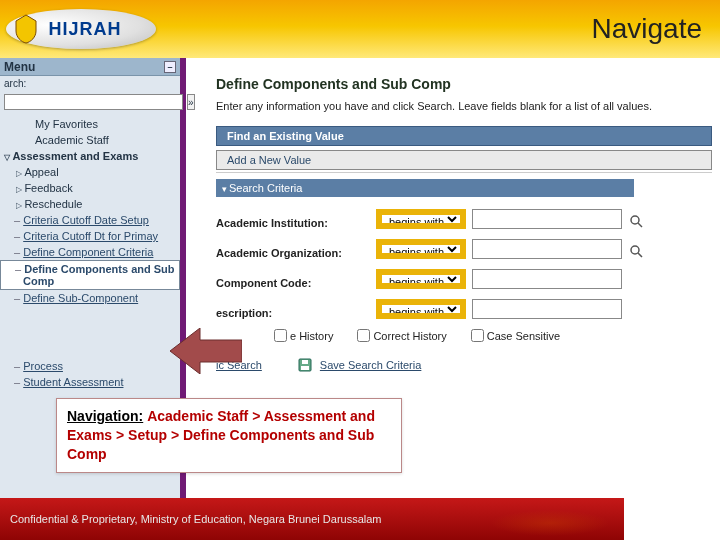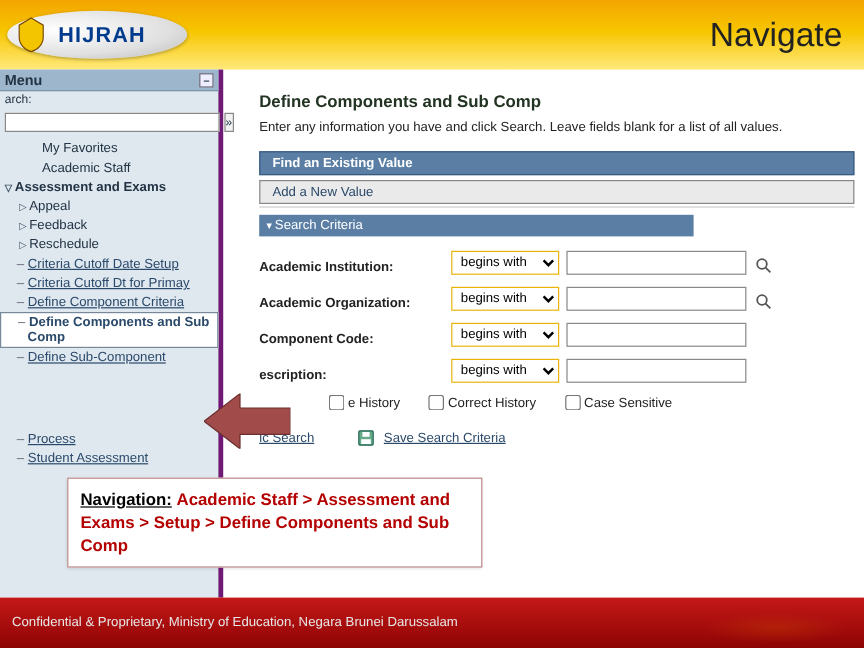--- a/index.html
+++ b/index.html
@@ -6,21 +6,21 @@
   body { width: 720px; height: 540px; font-family: Arial, sans-serif; font-size: 11px; overflow: hidden; position: relative; background: #fff; }
 
   .header-band { height: 58px; background: linear-gradient(to bottom, #f4a500 0%, #f7c600 45%, #ffe97a 100%); display: flex; align-items: center; justify-content: space-between; padding: 0 18px 0 6px; }
   .logo-wrap { display: flex; align-items: center; }
   .logo-ellipse { width: 150px; height: 40px; background: radial-gradient(ellipse at 30% 40%, #fff 0%, #e0e0e0 60%, #bbb 100%); border-radius: 50%; position: relative; box-shadow: 0 1px 3px rgba(0,0,0,.3); display:flex; align-items:center; justify-content:center; }
   .logo-ellipse svg { position:absolute; left:6px; top:4px; }
   .logo-text { font-weight: bold; font-size: 18px; color: #003b8e; letter-spacing: 1px; margin-left:8px; }
   .nav-title { font-size: 28px; color: #222; font-weight: 400; }
 
   .app-row { display: flex; height: 440px; }
-  .sidebar { width: 186px; background: #dfe7ef; border-right: 4px solid #701a75; font-size: 11px; color: #234; }
+  .sidebar { width: 186px; background: #dfe7ef; border-right: 6px solid #701a75; font-size: 11px; color: #234; }
   .menu-hdr { background: #9db6cc; border-bottom: 1px solid #7a94aa; height: 18px; display: flex; align-items: center; justify-content: space-between; padding: 0 4px; font-weight: bold; color: #234; font-size: 12px; }
   .minimize { width: 12px; height: 12px; background: #eef; border: 1px solid #667; font-size: 9px; line-height: 10px; text-align: center; cursor: pointer; }
   .search-row { display: flex; align-items: center; gap: 4px; padding: 3px 4px 6px; }
   .search-box { flex: 1; height: 16px; border: 1px solid #888; background: #fff; }
   .go-btn { width: 20px; height: 16px; border: 1px solid #888; background: #f2f2f2; font-size: 10px; display:flex; align-items:center; justify-content:center; cursor:pointer; }
 
   .nav-item { padding: 2px 4px; cursor: pointer; }
   .nav-item.l1 { font-weight: normal; padding-left: 35px; }
   .nav-item.l1b::before { content: "▽ "; font-size:8px; color:#456; }
   .nav-item.l2 { padding-left: 16px; }
@@ -36,42 +36,42 @@
   .main { flex: 1; padding: 18px 8px 8px 30px; position: relative; color: #222; overflow:hidden; }
   .page-h1 { font-size: 14px; font-weight: bold; color: #232; margin-bottom: 8px; }
   .page-intro { font-size: 11px; margin-bottom: 14px; }
 
   .tabs { display: flex; gap: 4px; margin-bottom: 2px; flex-direction: column; }
   .tab { padding: 3px 10px; border: 1px solid #888; background: #eaeaea; font-size: 11px; cursor: pointer; }
   .tab.active { background: #5b7ea5; color: #fff; border: 1px solid #3a5a80; font-weight: bold; }
   .tab a { color:#2b4a6b; }
   .hr { border: none; border-top: 1px solid #ccc; margin-bottom: 6px; }
 
-  .criteria-bar { background: #5b7ea5; color: #fff; font-size: 11px; padding: 3px 6px; width: 362px; margin-bottom: 12px; }
+  .criteria-bar { background: #5b7ea5; color: #fff; font-size: 11px; padding: 3px 6px; width: 418px; margin-bottom: 12px; }
   .criteria-bar::before { content: "▾ "; font-size:9px; }
 
   .frow { display: flex; align-items: flex-end; margin-bottom: 10px; font-size: 11px; }
   .flabel { width: 160px; font-weight: bold; }
-  .fop { width: 90px; height: 20px; border:1px solid #eab308; background:#fff; font-size:11px; padding-left:3px; margin-right:6px; }
+  .fop { width: 90px; height: 20px; border:6px solid #eab308; background:#fff; font-size:11px; padding-left:3px; margin-right:6px; }
   .fval { width: 150px; height: 20px; border: 1px solid #888; font-size:11px; padding-left:3px; }
   .lookup { width:16px; height:16px; margin-left:6px; display:inline-flex; align-items:center; justify-content:center; cursor:pointer; }
 
   .chk-row { display:flex; gap:24px; margin:8px 0 16px 58px; font-size:11px; }
   .chk-row label { display:flex; align-items:center; gap:3px; cursor:pointer; }
 
   .links-row { font-size:11px; color:#2b4a6b; display:flex; align-items:center; gap:8px; }
   .links-row a { color:#2b4a6b; text-decoration:underline; cursor:pointer; }
   .disk { width:14px; height:14px; display:inline-block; }
 
   .callout-arrow { position:absolute; left:170px; top:328px; width:72px; height:46px; pointer-events:none; }
   .callout-box { position:absolute; left:56px; top:398px; width:346px; background:#fff; border:1px solid #b88; padding:8px 10px; font-size:14px; line-height:1.35; z-index:10; box-shadow:0 1px 3px rgba(0,0,0,.15); }
   .callout-box .lead { font-weight:bold; text-decoration:underline; }
   .callout-box .path { font-weight:bold; color:#b40000; }
 
-  .footer-band { position:absolute; left:0; bottom:0; width:720px; height:42px; background:linear-gradient(to bottom,#c51818 0%, #8e0404 100%); color:#e7e7e7; font-size:11px; display:flex; align-items:center; padding-left:10px; }
+  .footer-band { position:absolute; left:0; bottom:0; width:624px; height:42px; background:linear-gradient(to bottom,#c51818 0%, #8e0404 100%); color:#e7e7e7; font-size:11px; display:flex; align-items:center; padding-left:10px; }
   .footer-band::before { content:""; position:absolute; right:14px; bottom:4px; width:120px; height:26px; background:radial-gradient(ellipse at center,#c40 0%, transparent 70%); opacity:.35; }
 </style>
 </head>
 <body>
 
 <div class="header-band">
   <div class="logo-wrap">
     <div class="logo-ellipse">
       <svg width="28" height="32" viewBox="0 0 28 32">
           <path d="M14 2 L24 8 V18 C24 24 19 29 14 30 C9 29 4 24 4 18 V8 Z" fill="#f3c500" stroke="#7a4b00" stroke-width="1"></path>

